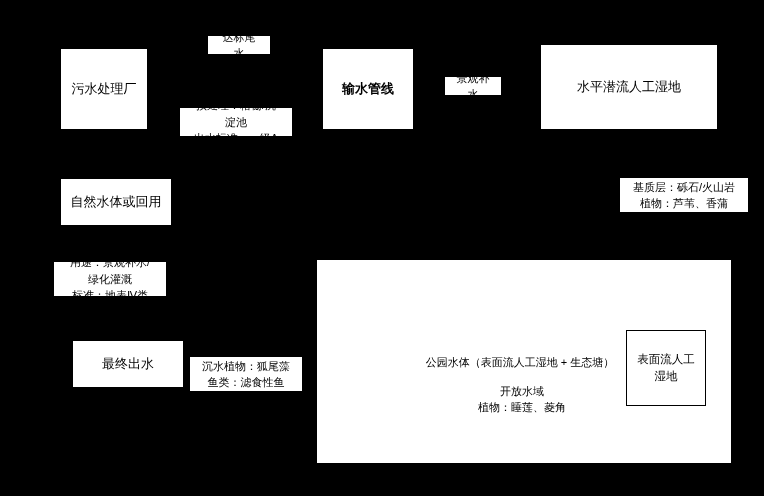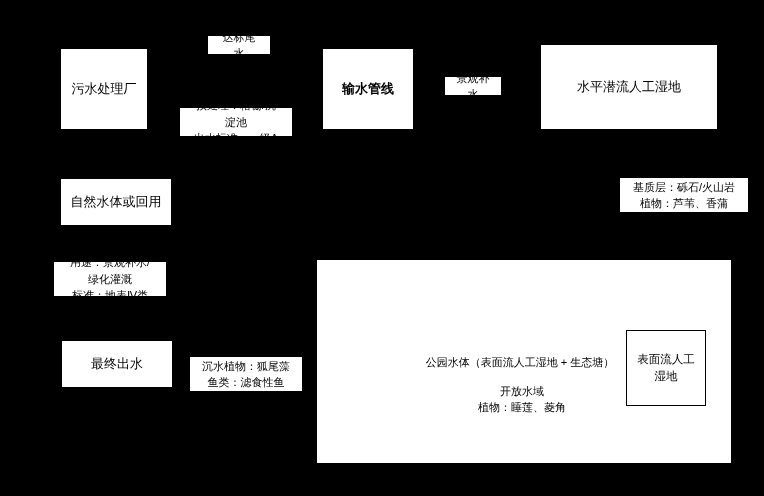--- a/index.html
+++ b/index.html
@@ -101,21 +101,21 @@
   </svg>
 
   <div class="node" style="left:60px; top:48px; width:88px; height:82px;">污水处理厂</div>
 
   <div class="node" style="left:322px; top:48px; width:92px; height:82px;font-weight:bold;">输水管线</div>
 
   <div class="node" style="left:540px; top:44px; width:178px; height:86px;">水平潜流人工湿地</div>
 
   <div class="node" style="left:60px; top:178px; width:112px; height:48px;">自然水体或回用</div>
 
-  <div class="node" style="left:61px; top:340px; width:112px; height:48px;">最终出水</div>
+  <div class="node" style="left:72px; top:340px; width:112px; height:48px;">最终出水</div>
 
   <div class="group-box" style="left:316px; top:259px; width:416px; height:205px;"></div>
 
 
   <div class="inner-node" style="left:626px; top:330px; width:80px; height:76px;">表面流人工
 湿地</div>
 
   <div class="label" style="left:208px; top:36px; width:62px; height:18px;">达标尾水</div>
 
   <div class="label" style="left:180px; top:108px; width:112px; height:28px;">预处理：格栅/沉淀池

